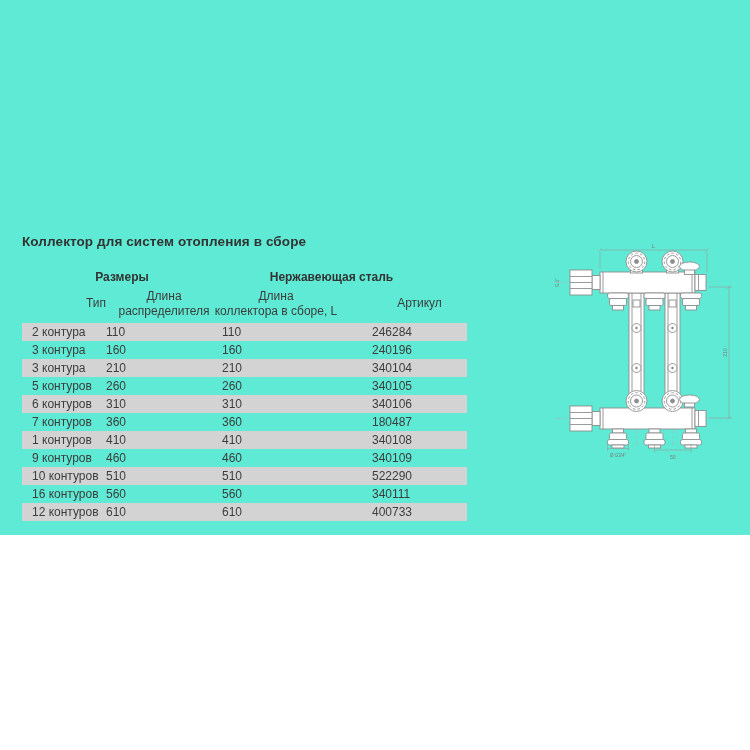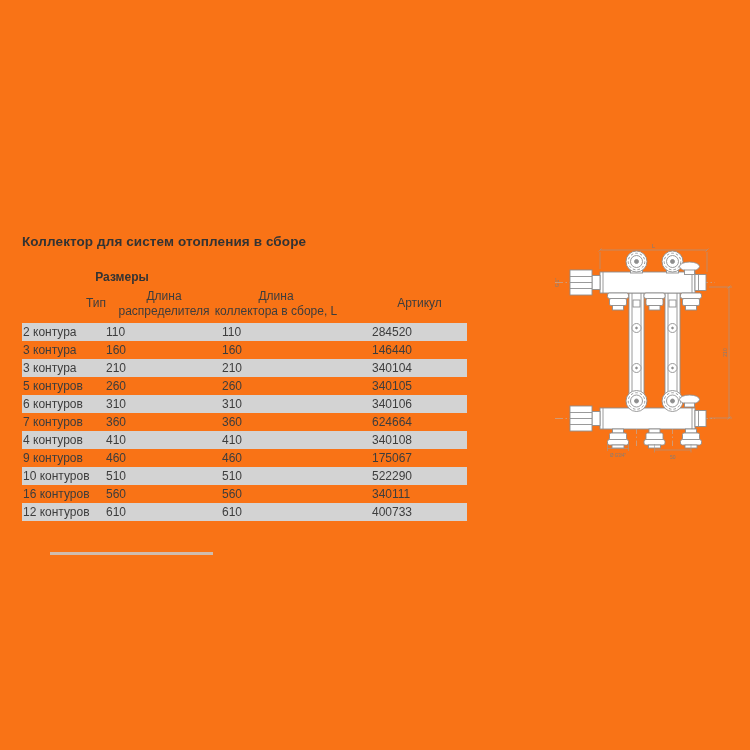--- a/index.html
+++ b/index.html
@@ -1,70 +1,71 @@
 <!DOCTYPE html>
 <html><head>
 <meta charset="utf-8">
 <style>
   html,body{margin:0;padding:0;background:#ffffff;}
   body{width:750px;height:750px;font-family:"Liberation Sans",sans-serif;}
-  .canvas{position:relative;width:750px;height:750px;background:#f97316;overflow:hidden;}
+  .canvas{position:relative;width:750px;height:535px;background:#5eead4;overflow:hidden;}
 
   .title{position:absolute;left:22px;top:234px;margin:0;font-size:13.5px;font-weight:bold;color:#333;letter-spacing:.1px;}
 
   .spec-table{position:absolute;left:22px;top:266px;width:445px;font-size:12px;color:#3d3d3d;}
   .group-row{display:grid;grid-template-columns:200px 245px;height:18px;align-items:end;}
   .gh{font-weight:bold;text-align:center;color:#333;}
   .gh2{transform:translateX(-13px);}
   .header-row{display:grid;grid-template-columns:84px 116px 150px 95px;height:39px;align-items:center;line-height:14.5px;}
   .th{text-align:center;white-space:pre-line;}
   .th-type{text-align:right;padding-left:2px;}
   .th-coll{transform:translateX(-21px);}
   .tr{display:grid;grid-template-columns:84px 116px 150px 95px;height:18px;line-height:18px;}
   .tr.odd{background:#d3d3d3;}
   .td{text-align:left;}
-  .td-type{text-align:left;padding-left:1px;}
+  .td-type{text-align:left;padding-left:10px;}
 
   .watermark-line{position:absolute;left:50px;top:552px;width:163px;height:2.5px;background:#c9c9c9;opacity:.85;}
 
   .drawing{position:absolute;left:552px;top:240px;width:195px;height:245px;}
   .drawing svg{display:block;width:195px;height:245px;}
   .drawing text{font-family:"Liberation Sans",sans-serif;fill:#7d7d7d;}
 </style>
 </head>
 <body>
 
 <div class="canvas">
 
   <h1 class="title">Коллектор для систем отопления в сборе</h1>
 
   <div class="spec-table">
     <div class="group-row">
       <div class="gh gh1">Размеры</div>
+      <div class="gh gh2">Нержавеющая сталь</div>
     </div>
     <div class="header-row">
       <div class="th th-type">Тип</div>
       <div class="th">Длина
 распределителя</div>
       <div class="th th-coll">Длина
 коллектора в сборе, L</div>
       <div class="th">Артикул</div>
     </div>
 
     <div class="tr odd">
       <div class="td td-type">2 контура</div>
       <div class="td">110</div>
       <div class="td">110</div>
-      <div class="td">284520</div>
+      <div class="td">246284</div>
     </div>
     <div class="tr">
       <div class="td td-type">3 контура</div>
       <div class="td">160</div>
       <div class="td">160</div>
-      <div class="td">146440</div>
+      <div class="td">240196</div>
     </div>
     <div class="tr odd">
       <div class="td td-type">3 контура</div>
       <div class="td">210</div>
       <div class="td">210</div>
       <div class="td">340104</div>
     </div>
     <div class="tr">
       <div class="td td-type">5 контуров</div>
       <div class="td">260</div>
@@ -74,33 +75,33 @@
     <div class="tr odd">
       <div class="td td-type">6 контуров</div>
       <div class="td">310</div>
       <div class="td">310</div>
       <div class="td">340106</div>
     </div>
     <div class="tr">
       <div class="td td-type">7 контуров</div>
       <div class="td">360</div>
       <div class="td">360</div>
-      <div class="td">624664</div>
-    </div>
-    <div class="tr odd">
-      <div class="td td-type">4 контуров</div>
+      <div class="td">180487</div>
+    </div>
+    <div class="tr odd">
+      <div class="td td-type">1 контуров</div>
       <div class="td">410</div>
       <div class="td">410</div>
       <div class="td">340108</div>
     </div>
     <div class="tr">
       <div class="td td-type">9 контуров</div>
       <div class="td">460</div>
       <div class="td">460</div>
-      <div class="td">175067</div>
+      <div class="td">340109</div>
     </div>
     <div class="tr odd">
       <div class="td td-type">10 контуров</div>
       <div class="td">510</div>
       <div class="td">510</div>
       <div class="td">522290</div>
     </div>
     <div class="tr">
       <div class="td td-type">16 контуров</div>
       <div class="td">560</div>

